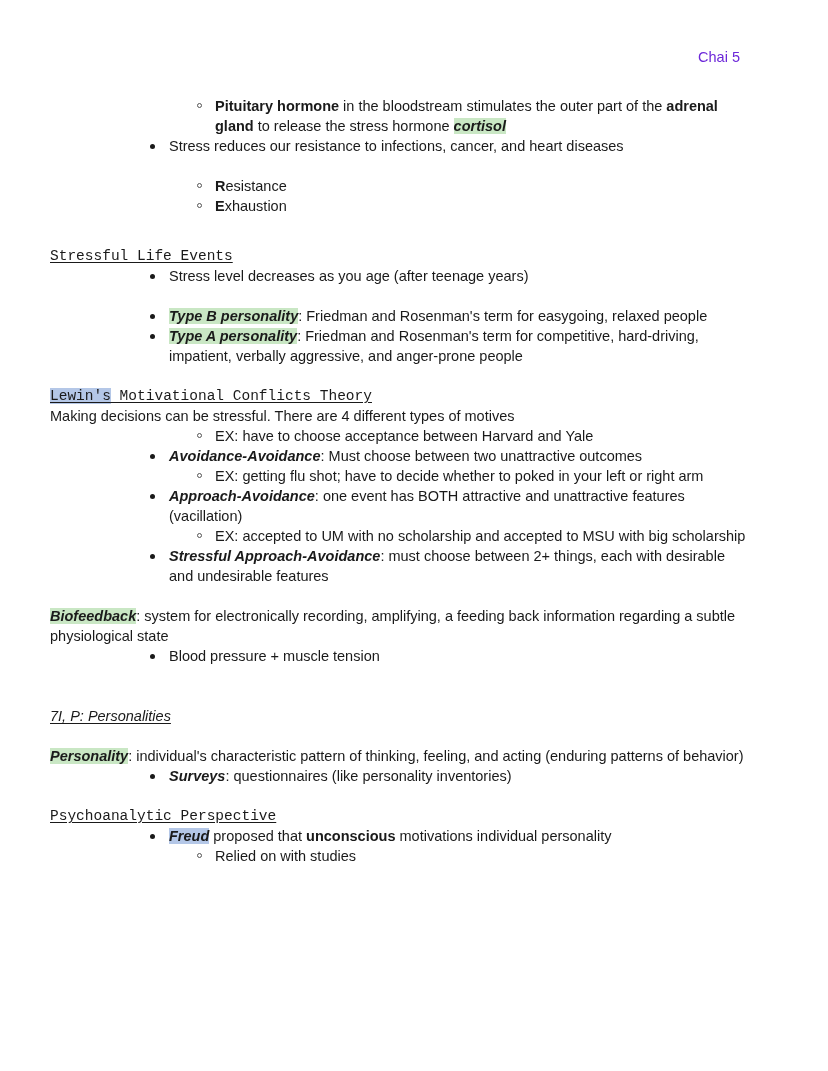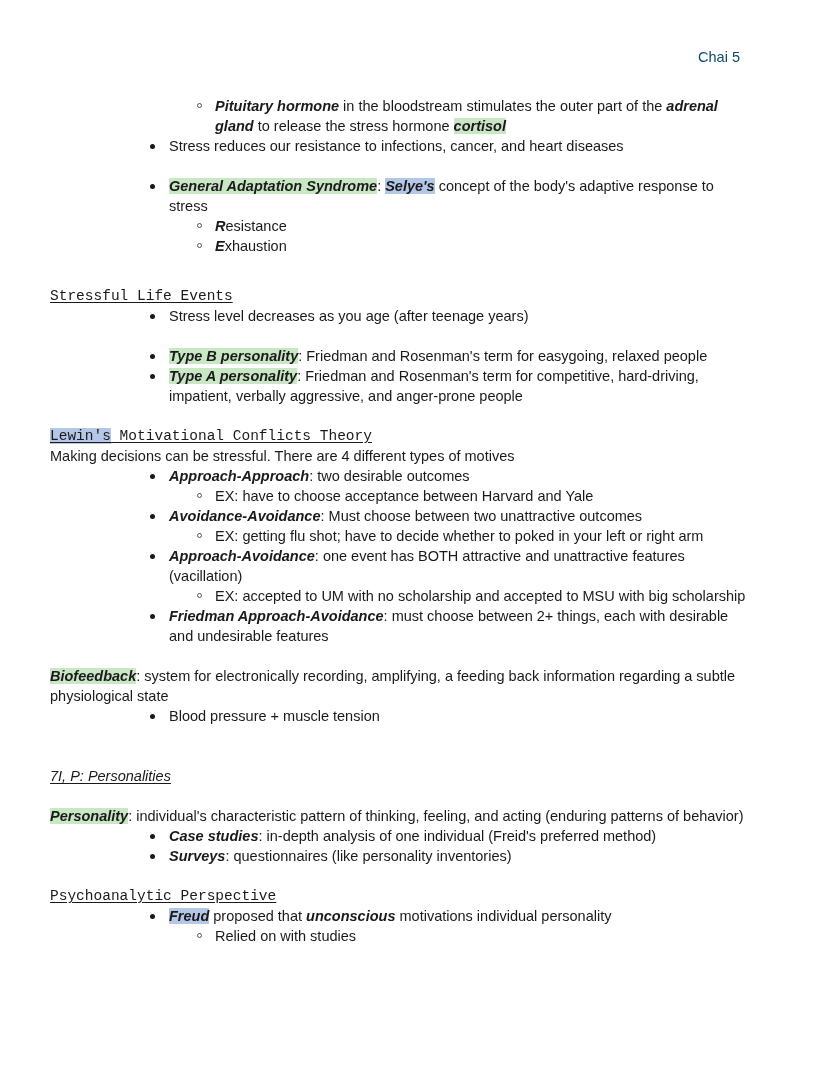--- a/index.html
+++ b/index.html
@@ -20,21 +20,21 @@
     overflow: hidden;
     box-sizing: border-box;
   }
 
   
   .page-header {
     position: absolute;
     top: 47px;
     right: 88px;
     font-size: 14.5px;
-    color: #0c4a6e;
+    color: #6d28d9;
     line-height: 20px;
     white-space: nowrap;
   }
 
   
   .doc-body {
     position: absolute;
     top: 96px;
     left: 50px;
     width: 700px;
@@ -80,21 +80,21 @@
     top: 7px;
     width: 5px;
     height: 5px;
     border-radius: 50%;
     border: 1px solid #555;
     background: transparent;
     box-sizing: border-box;
   }
 
   
-  .bold   { font-weight: bold; font-style: italic; }
+  .bold   { font-weight: bold; }
   .bi     { font-weight: bold; font-style: italic; }
   .hl-green {
     background-color: #c9e7c4;
     font-weight: bold;
     font-style: italic;
   }
   .hl-blue {
     background-color: #b4c7e7;
     font-weight: bold;
     font-style: italic;
@@ -137,26 +137,20 @@
 
     <ul class="b1">
       <li class="b1">
         <span class="bullet-disc"></span>
         <span>Stress reduces our resistance to infections, cancer, and heart diseases</span>
       </li>
     </ul>
 
     <div class="gap-md"></div>
 
-    <ul class="b1">
-      <li class="b1">
-        <span class="bullet-disc"></span>
-        <span class="hl-green">General Adaptation Syndrome</span><span>: </span><span class="hl-blue">Selye's</span><span> concept of the body's adaptive response to stress</span>
-      </li>
-    </ul>
 
     <ul class="b2">
       <li class="b2">
         <span class="bullet-ring"></span>
         <span class="bold">R</span><span>esistance</span>
       </li>
       <li class="b2">
         <span class="bullet-ring"></span>
         <span class="bold">E</span><span>xhaustion</span>
       </li>
@@ -185,26 +179,20 @@
         <span class="hl-green">Type A personality</span><span>: Friedman and Rosenman's term for competitive, hard-driving, impatient, verbally aggressive, and anger-prone people</span>
       </li>
     </ul>
 
     <div class="gap-md"></div>
 
     <p class="para lvl0 uhead"><span class="hl-blue-plain">Lewin's</span><span> Motivational Conflicts Theory</span></p>
 
     <p class="para lvl0">Making decisions can be stressful. There are 4 different types of motives</p>
 
-    <ul class="b1">
-      <li class="b1">
-        <span class="bullet-disc"></span>
-        <span class="bi">Approach-Approach</span><span>: two desirable outcomes</span>
-      </li>
-    </ul>
     <ul class="b2">
       <li class="b2">
         <span class="bullet-ring"></span>
         <span>EX: have to choose acceptance between Harvard and Yale</span>
       </li>
     </ul>
 
     <ul class="b1">
       <li class="b1">
         <span class="bullet-disc"></span>
@@ -227,21 +215,21 @@
     <ul class="b2">
       <li class="b2">
         <span class="bullet-ring"></span>
         <span>EX: accepted to UM with no scholarship and accepted to MSU with big scholarship</span>
       </li>
     </ul>
 
     <ul class="b1">
       <li class="b1">
         <span class="bullet-disc"></span>
-        <span class="bi">Friedman Approach-Avoidance</span><span>: must choose between 2+ things, each with desirable and undesirable features</span>
+        <span class="bi">Stressful Approach-Avoidance</span><span>: must choose between 2+ things, each with desirable and undesirable features</span>
       </li>
     </ul>
 
     <div class="gap-md"></div>
 
     <p class="para lvl0"><span class="hl-green">Biofeedback</span><span>: system for electronically recording, amplifying, a feeding back information regarding a subtle physiological state</span></p>
 
     <ul class="b1">
       <li class="b1">
         <span class="bullet-disc"></span>
@@ -251,24 +239,20 @@
 
     <div class="gap-xl"></div>
 
     <p class="para lvl0-far uhead-ital">7I, P: Personalities</p>
 
     <div class="gap-md"></div>
 
     <p class="para lvl0"><span class="hl-green">Personality</span><span>: individual's characteristic pattern of thinking, feeling, and acting (enduring patterns of behavior)</span></p>
 
     <ul class="b1">
-      <li class="b1">
-        <span class="bullet-disc"></span>
-        <span class="bi">Case studies</span><span>: in-depth analysis of one individual (Freid's preferred method)</span>
-      </li>
       <li class="b1">
         <span class="bullet-disc"></span>
         <span class="bi">Surveys</span><span>: questionnaires (like personality inventories)</span>
       </li>
     </ul>
 
     <div class="gap-md"></div>
 
     <p class="para lvl0 uhead">Psychoanalytic Perspective</p>
 

